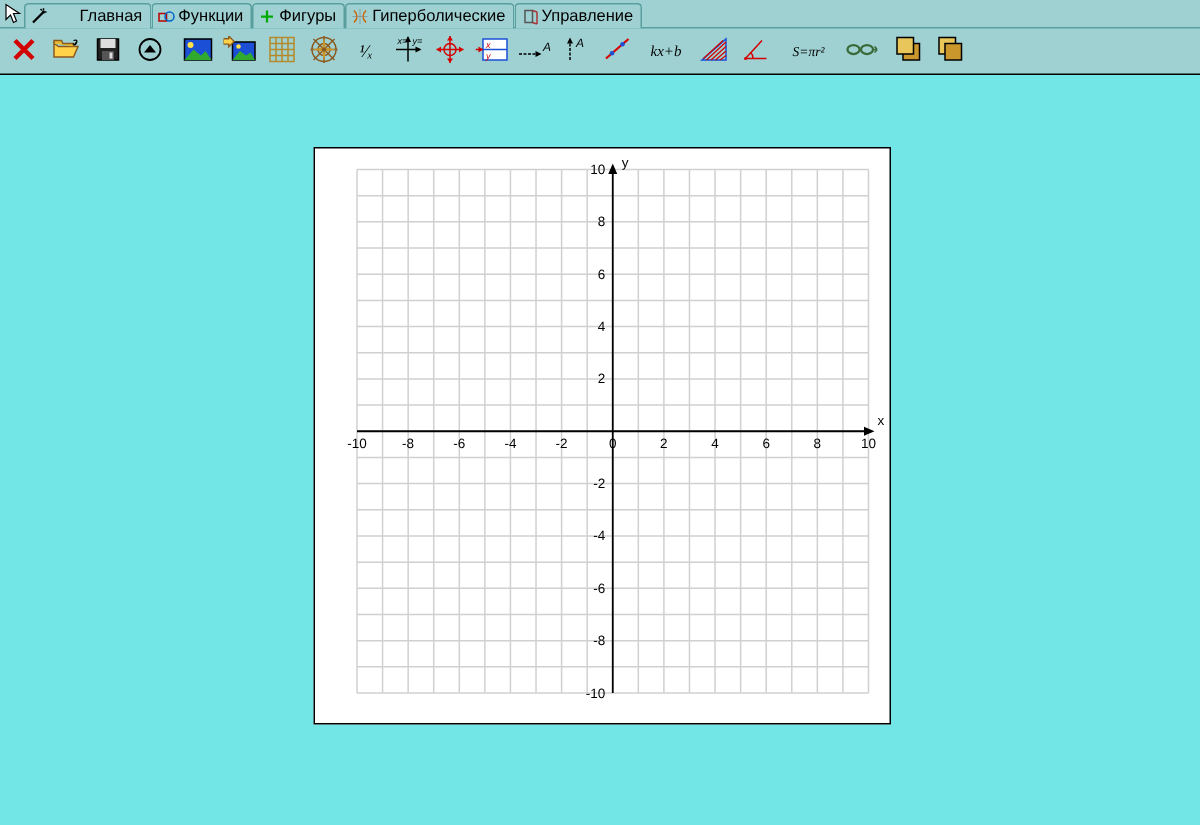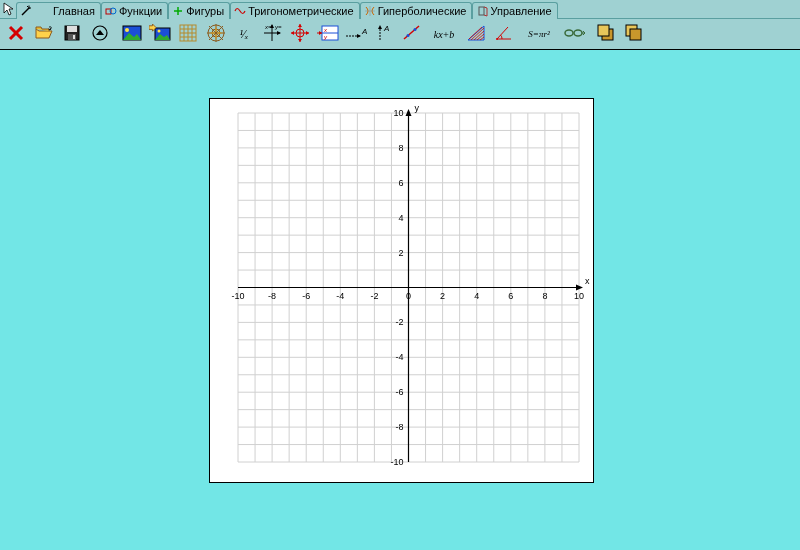--- a/index.html
+++ b/index.html
@@ -159,28 +159,20 @@
     <span>Функции</span>
   </div>
   <div class="tab">
     <span class="ticon">
       <svg width="12" height="12" viewBox="0 0 12 12">
           <line x1="6" y1="2" x2="6" y2="10" stroke="#0a0" stroke-width="1.5"></line>
           <line x1="2" y1="6" x2="10" y2="6" stroke="#0a0" stroke-width="1.5"></line>
         </svg>
     </span>
     <span>Фигуры</span>
-  </div>
-  <div class="tab">
-    <span class="ticon">
-      <svg width="12" height="12" viewBox="0 0 12 12">
-          <path d="M1 6 Q3 1 6 6 T11 6" fill="none" stroke="#c00" stroke-width="1.2"></path>
-        </svg>
-    </span>
-    <span>Тригонометрические</span>
   </div>
   <div class="tab">
     <span class="ticon">
       <svg width="12" height="12" viewBox="0 0 12 12">
           <path d="M2 2 Q6 6 2 10 M10 2 Q6 6 10 10" fill="none" stroke="#c60" stroke-width="1"></path>
           <line x1="1" y1="6" x2="11" y2="6" stroke="#888" stroke-width="0.5"></line>
           <line x1="6" y1="1" x2="6" y2="11" stroke="#888" stroke-width="0.5"></line>
         </svg>
     </span>
     <span>Гиперболические</span>

